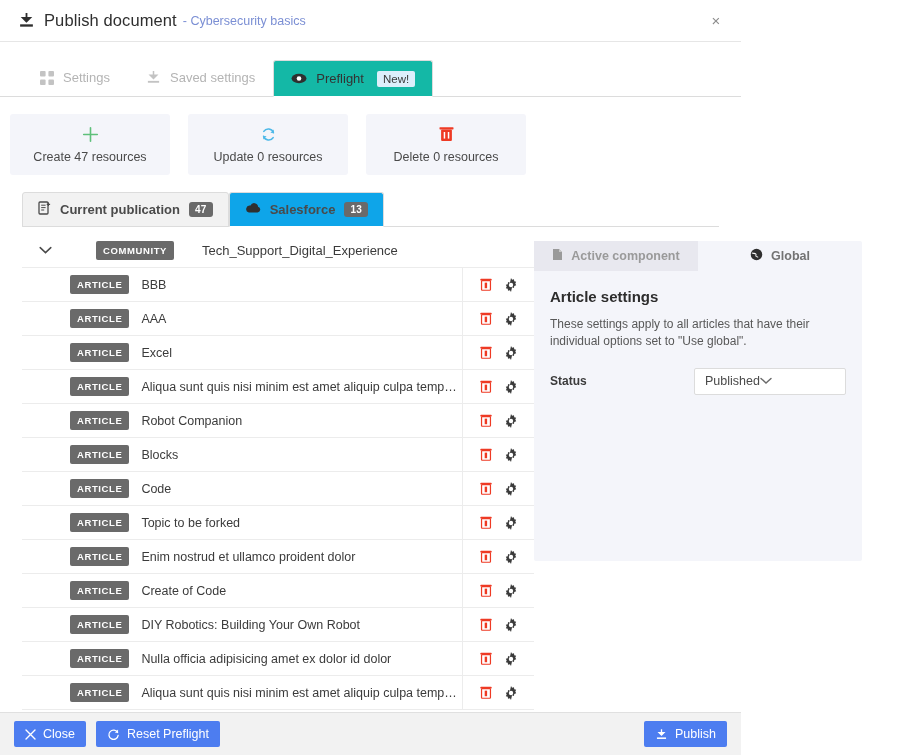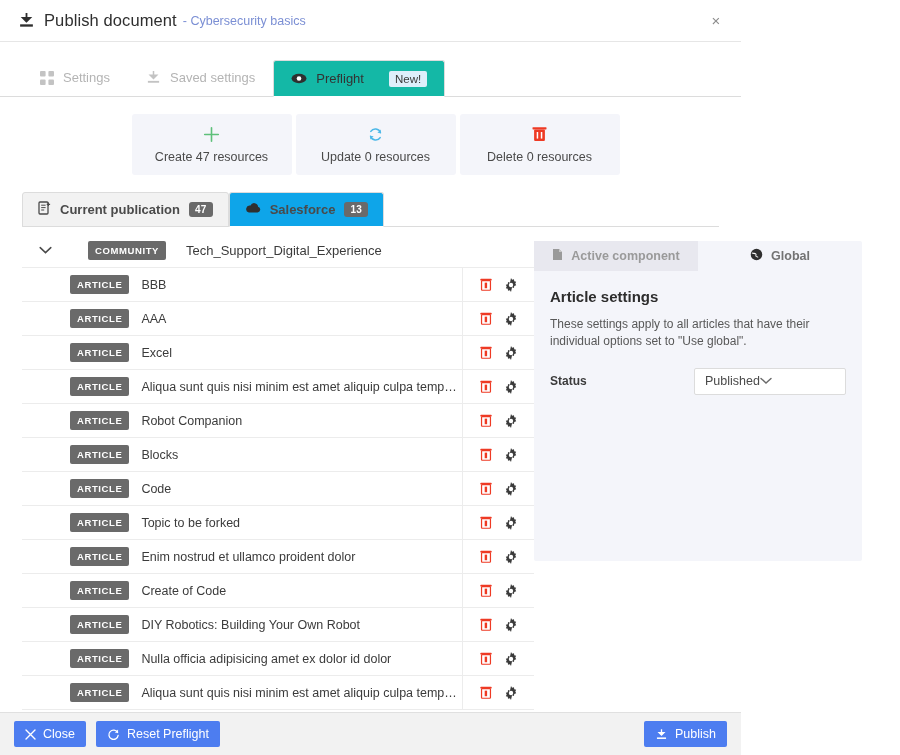--- a/index.html
+++ b/index.html
@@ -63,27 +63,26 @@
     color: #333333;
     background: #14b8a6;
     border-color: #dcdcdc;
     border-bottom-color: #ffffff;
     margin-bottom: -1px;
   }
   .tab .t-ico { display: flex; align-items: center; }
   .badge-new {
     background: #ddeffb; color: #3b3b3b;
     font-size: 11.5px; padding: 2px 6px; border-radius: 2px;
-    margin-left: 16px;
+    margin-left: 4px;
   }
 
   
   .actions {
-    display: flex; gap: 4px;
-    justify-content: center;
+    display: flex; gap: 18px;
     padding: 17px 0 0 0;
     margin-left: 10px;
   }
   .acard {
     width: 160px; height: 61px;
     background: #f4f5fa;
     border-radius: 3px;
     display: flex; flex-direction: column;
     align-items: center; justify-content: center;
     gap: 7px;
@@ -123,21 +122,21 @@
     padding: 0 22px;
     min-height: 0;
   }
   .listcol { width: 512px; flex: 0 0 512px; padding-top: 6px; }
   .gap { flex: 1 1 auto; }
   .panelcol { width: 328px; flex: 0 0 328px; padding-top: 14px; }
 
   
   .grouprow {
     display: flex; align-items: center;
-    height: 34px; gap: 8px;
+    height: 34px; gap: 16px;
     padding-left: 10px;
   }
   .chev {
     width: 26px; display: flex; align-items: center; justify-content: center;
     cursor: pointer;
   }
   .tagpill {
     background: #6a6a6a; color: #ffffff;
     font-size: 9.5px; font-weight: bold; letter-spacing: .6px;
     padding: 4px 7px; border-radius: 2px;

